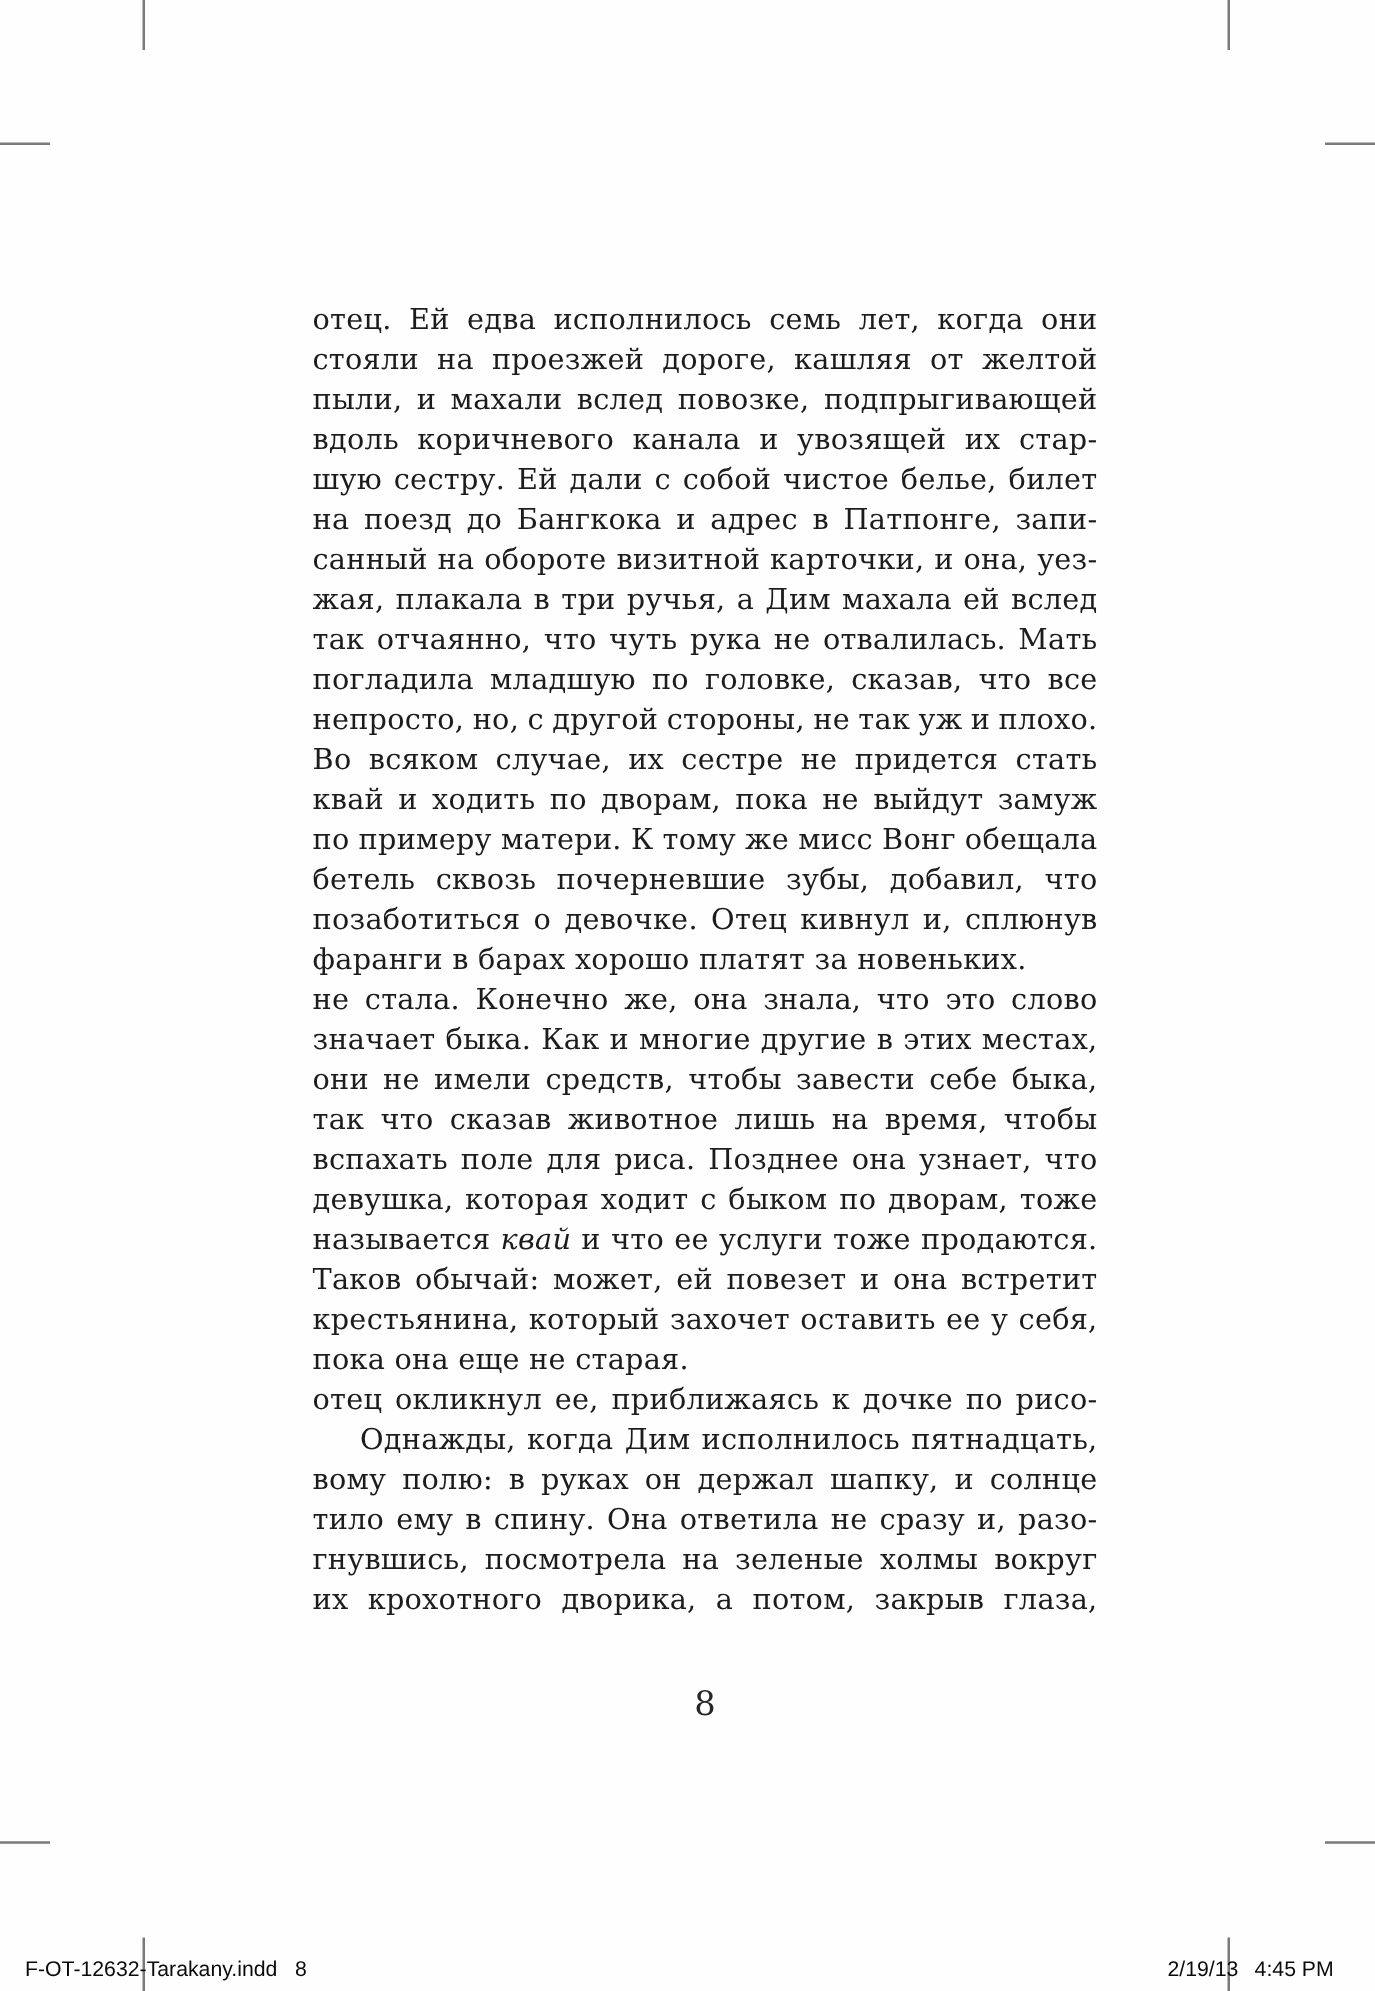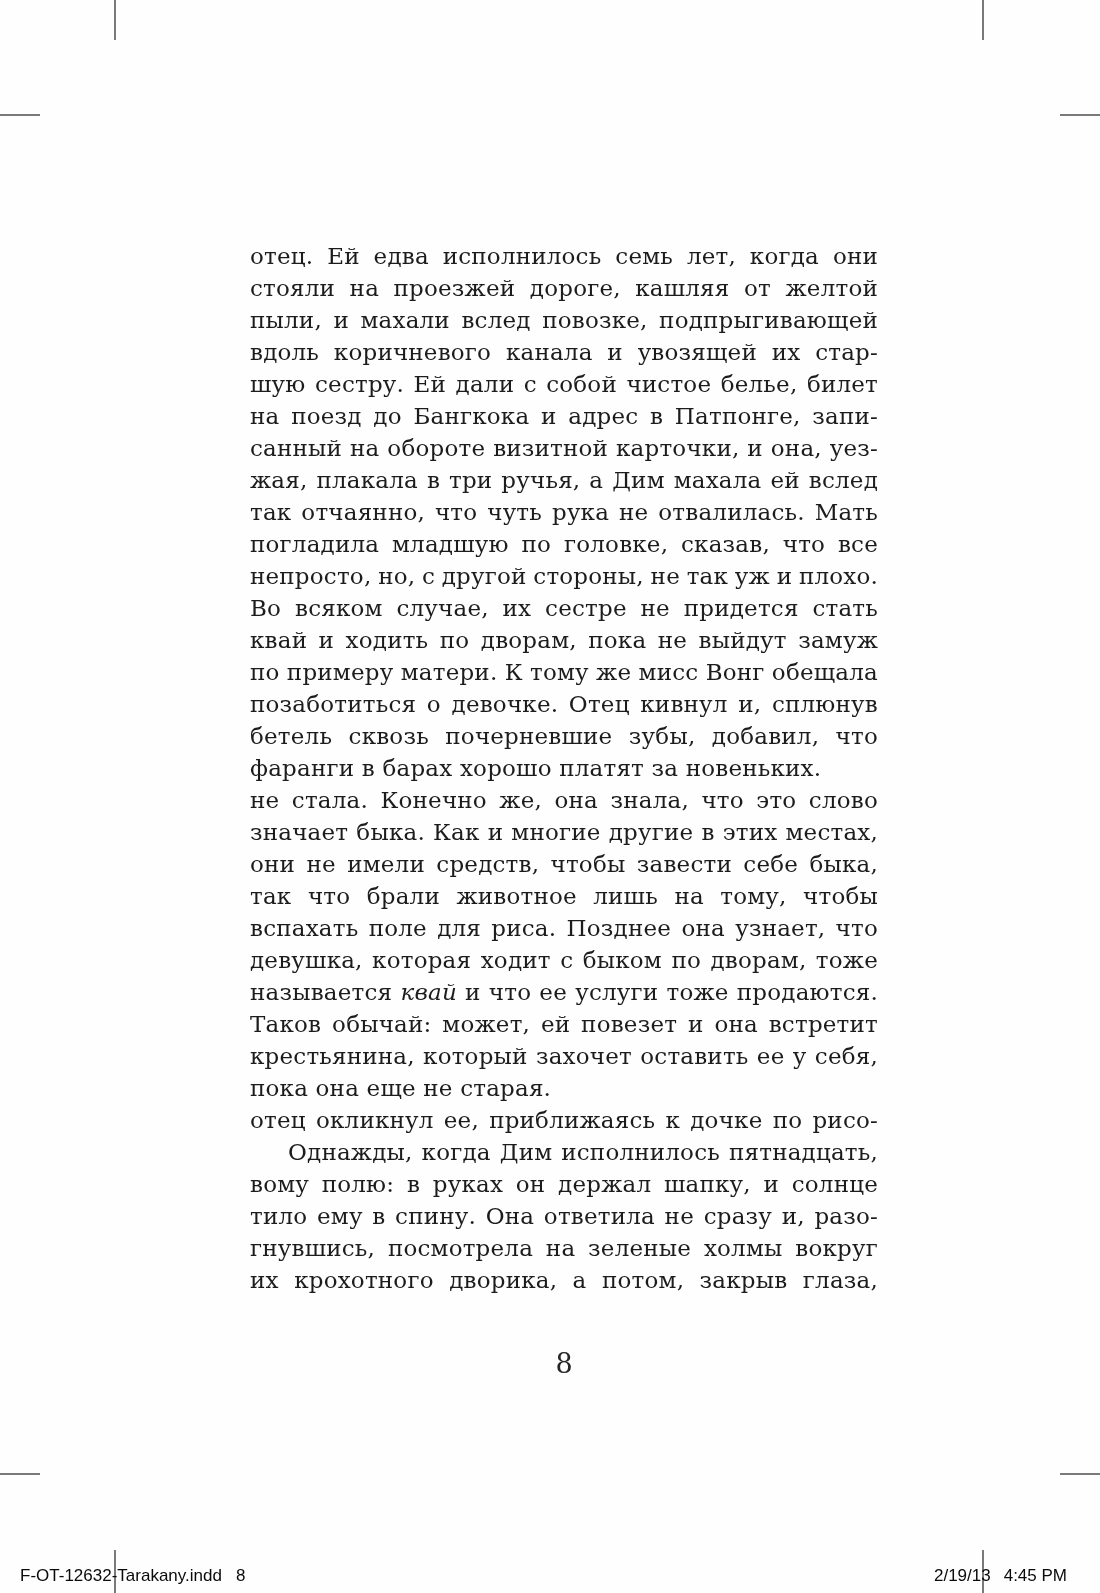--- a/index.html
+++ b/index.html
@@ -120,27 +120,27 @@
       <div class="line j"><span>шую сестру. Ей дали с собой чистое белье, билет</span></div>
       <div class="line j"><span>на поезд до Бангкока и адрес в Патпонге, запи-</span></div>
       <div class="line j"><span>санный на обороте визитной карточки, и она, уез-</span></div>
       <div class="line j"><span>жая, плакала в три ручья, а Дим махала ей вслед</span></div>
       <div class="line j"><span>так отчаянно, что чуть рука не отвалилась. Мать</span></div>
       <div class="line j"><span>погладила младшую по головке, сказав, что все</span></div>
       <div class="line j"><span>непросто, но, с другой стороны, не так уж и плохо.</span></div>
       <div class="line j"><span>Во всяком случае, их сестре не придется стать</span></div>
       <div class="line j"><span>квай и ходить по дворам, пока не выйдут замуж</span></div>
       <div class="line j"><span>по примеру матери. К тому же мисс Вонг обещала</span></div>
+      <div class="line j"><span>бетель сквозь почерневшие зубы, добавил, что</span></div>
       <div class="line j"><span>позаботиться о девочке. Отец кивнул и, сплюнув</span></div>
-      <div class="line j"><span>бетель сквозь почерневшие зубы, добавил, что</span></div>
       <div class="line"><span>фаранги в барах хорошо платят за новеньких.</span></div>
       <div class="line j"><span>не стала. Конечно же, она знала, что это слово обо-</span></div>
       <div class="line j"><span>значает быка. Как и многие другие в этих местах,</span></div>
       <div class="line j"><span>они не имели средств, чтобы завести себе быка,</span></div>
-      <div class="line j"><span>так что брали животное лишь на тому, чтобы</span></div>
+      <div class="line j"><span>так что сказав животное лишь на время, чтобы</span></div>
       <div class="line j"><span>вспахать поле для риса. Позднее она узнает, что</span></div>
       <div class="line j"><span>девушка, которая ходит с быком по дворам, тоже</span></div>
       <div class="line j"><span>называется </span><span class="it">квай</span><span> и что ее услуги тоже продаются.</span></div>
       <div class="line j"><span>Таков обычай: может, ей повезет и она встретит</span></div>
       <div class="line j"><span>крестьянина, который захочет оставить ее у себя,</span></div>
       <div class="line"><span>пока она еще не старая.</span></div>
       <div class="line j"><span>отец окликнул ее, приближаясь к дочке по рисо-</span></div>
       <div class="line j ind"><span>Однажды, когда Дим исполнилось пятнадцать,</span></div>
       <div class="line j"><span>вому полю: в руках он держал шапку, и солнце све-</span></div>
       <div class="line j"><span>тило ему в спину. Она ответила не сразу и, разо-</span></div>

